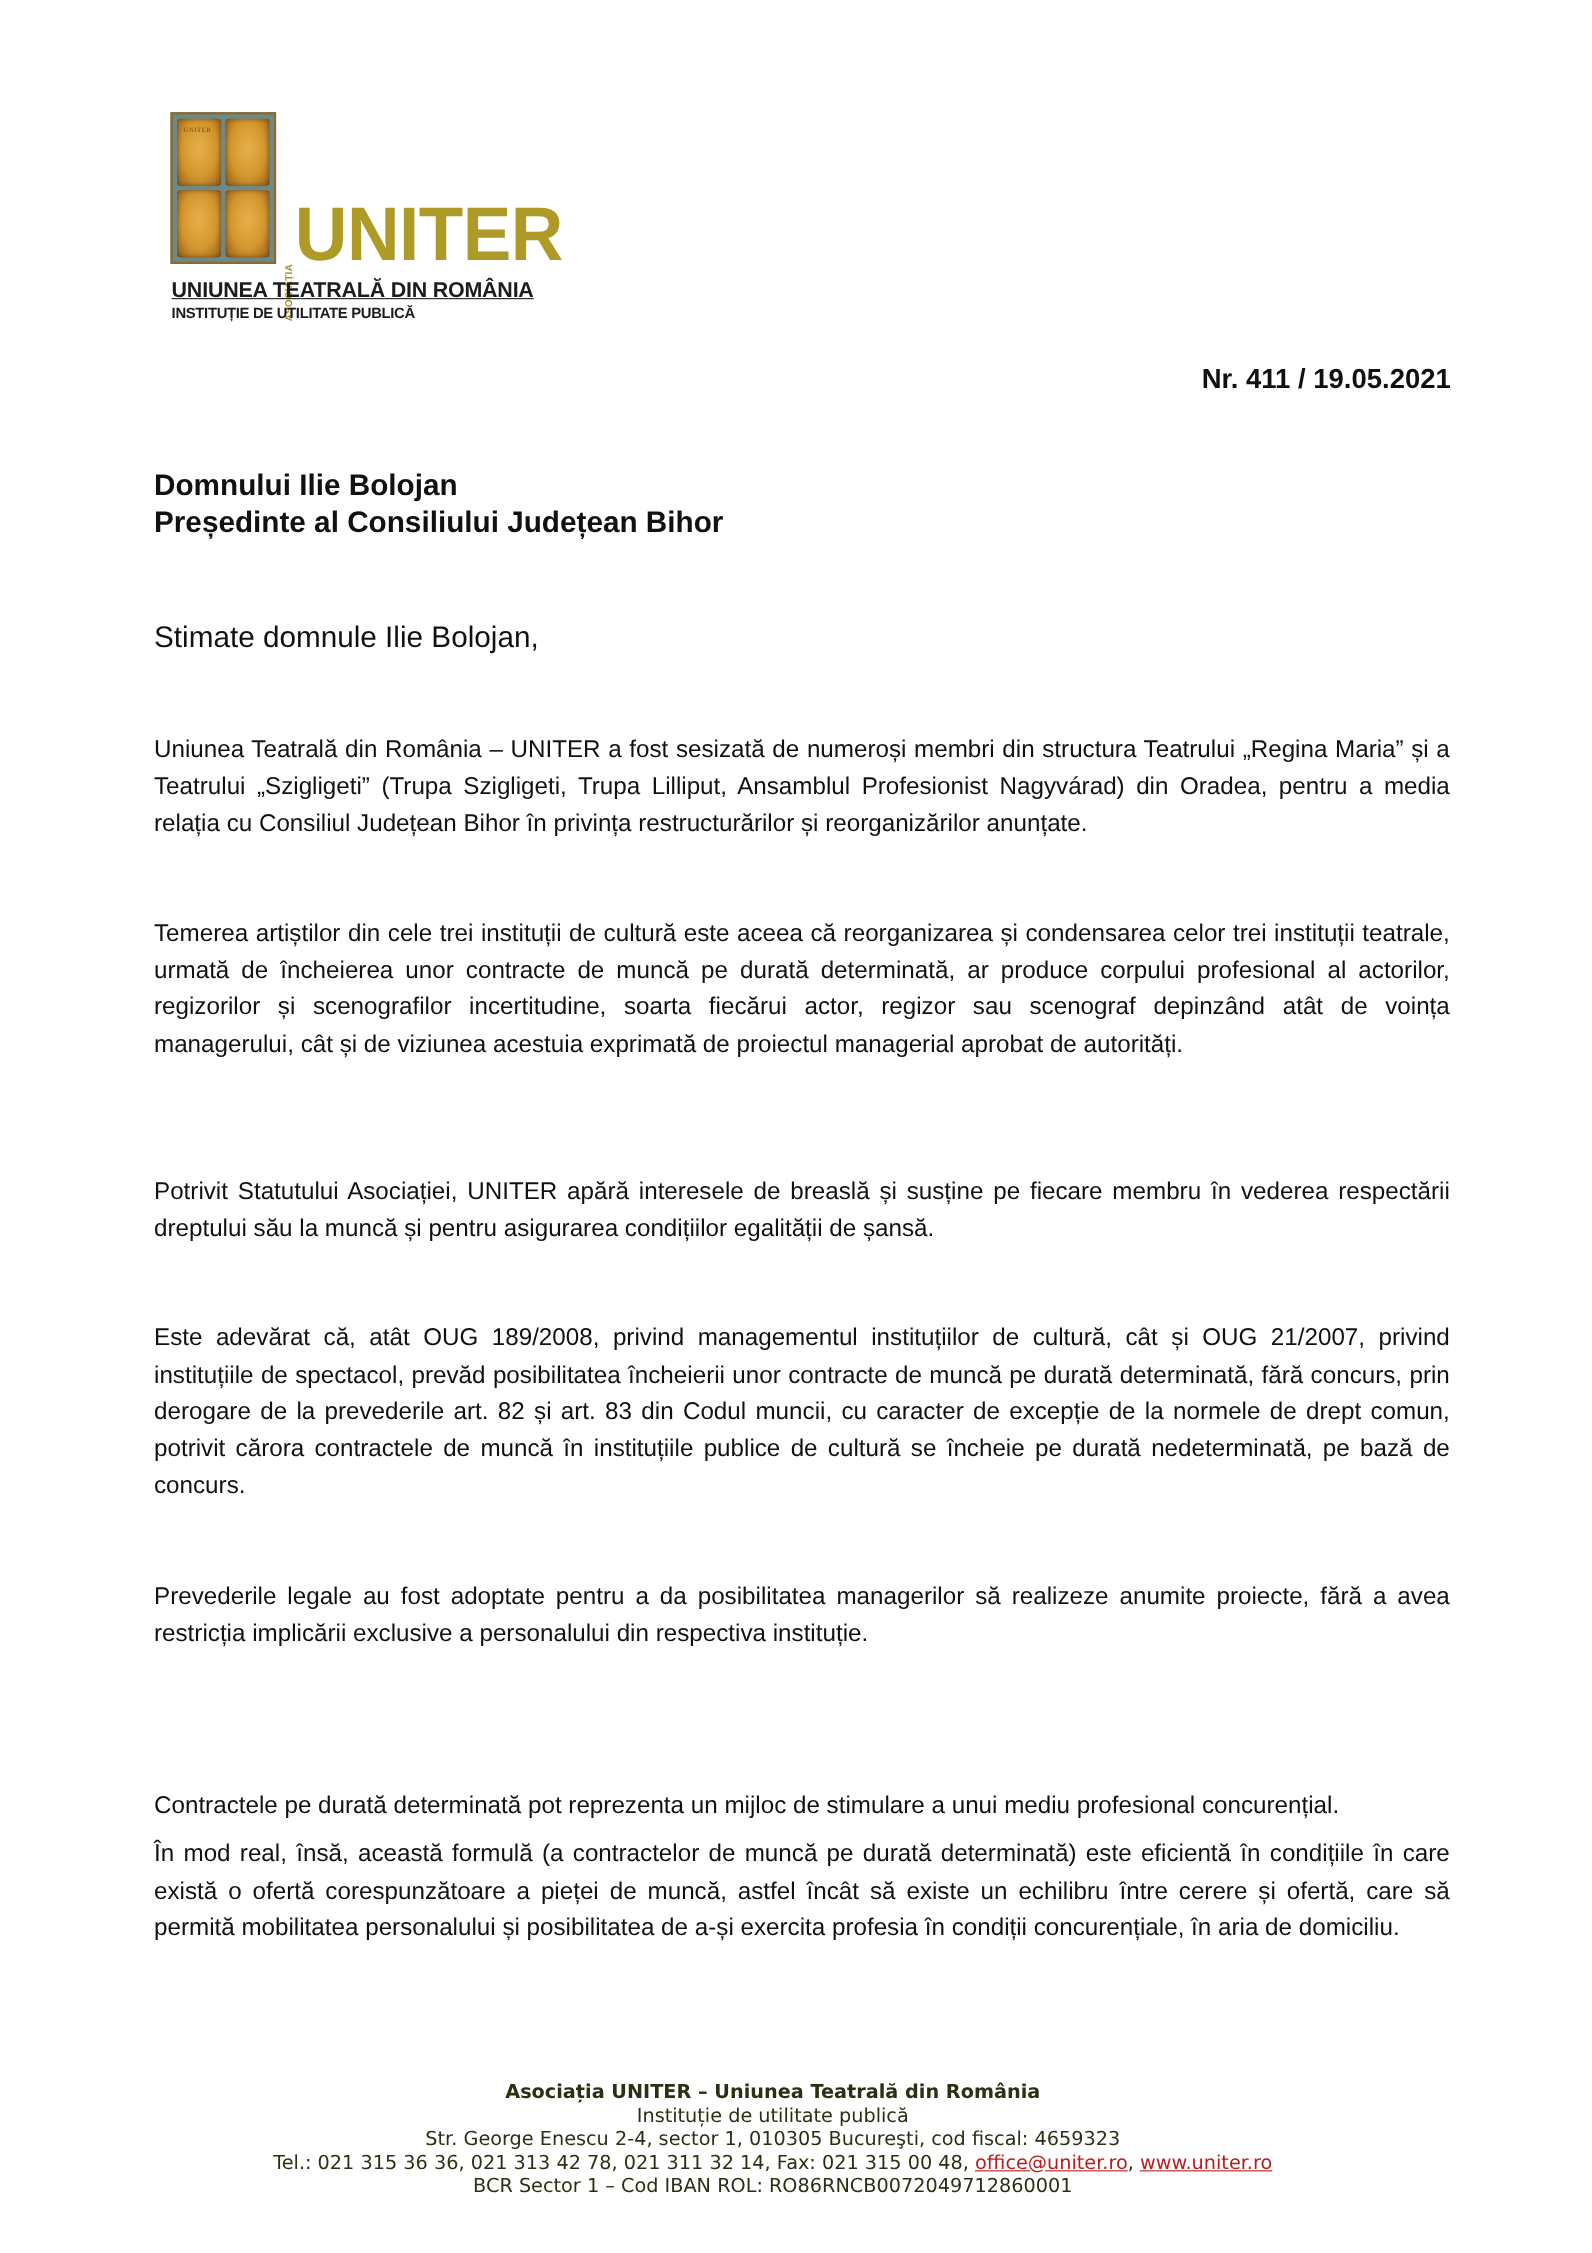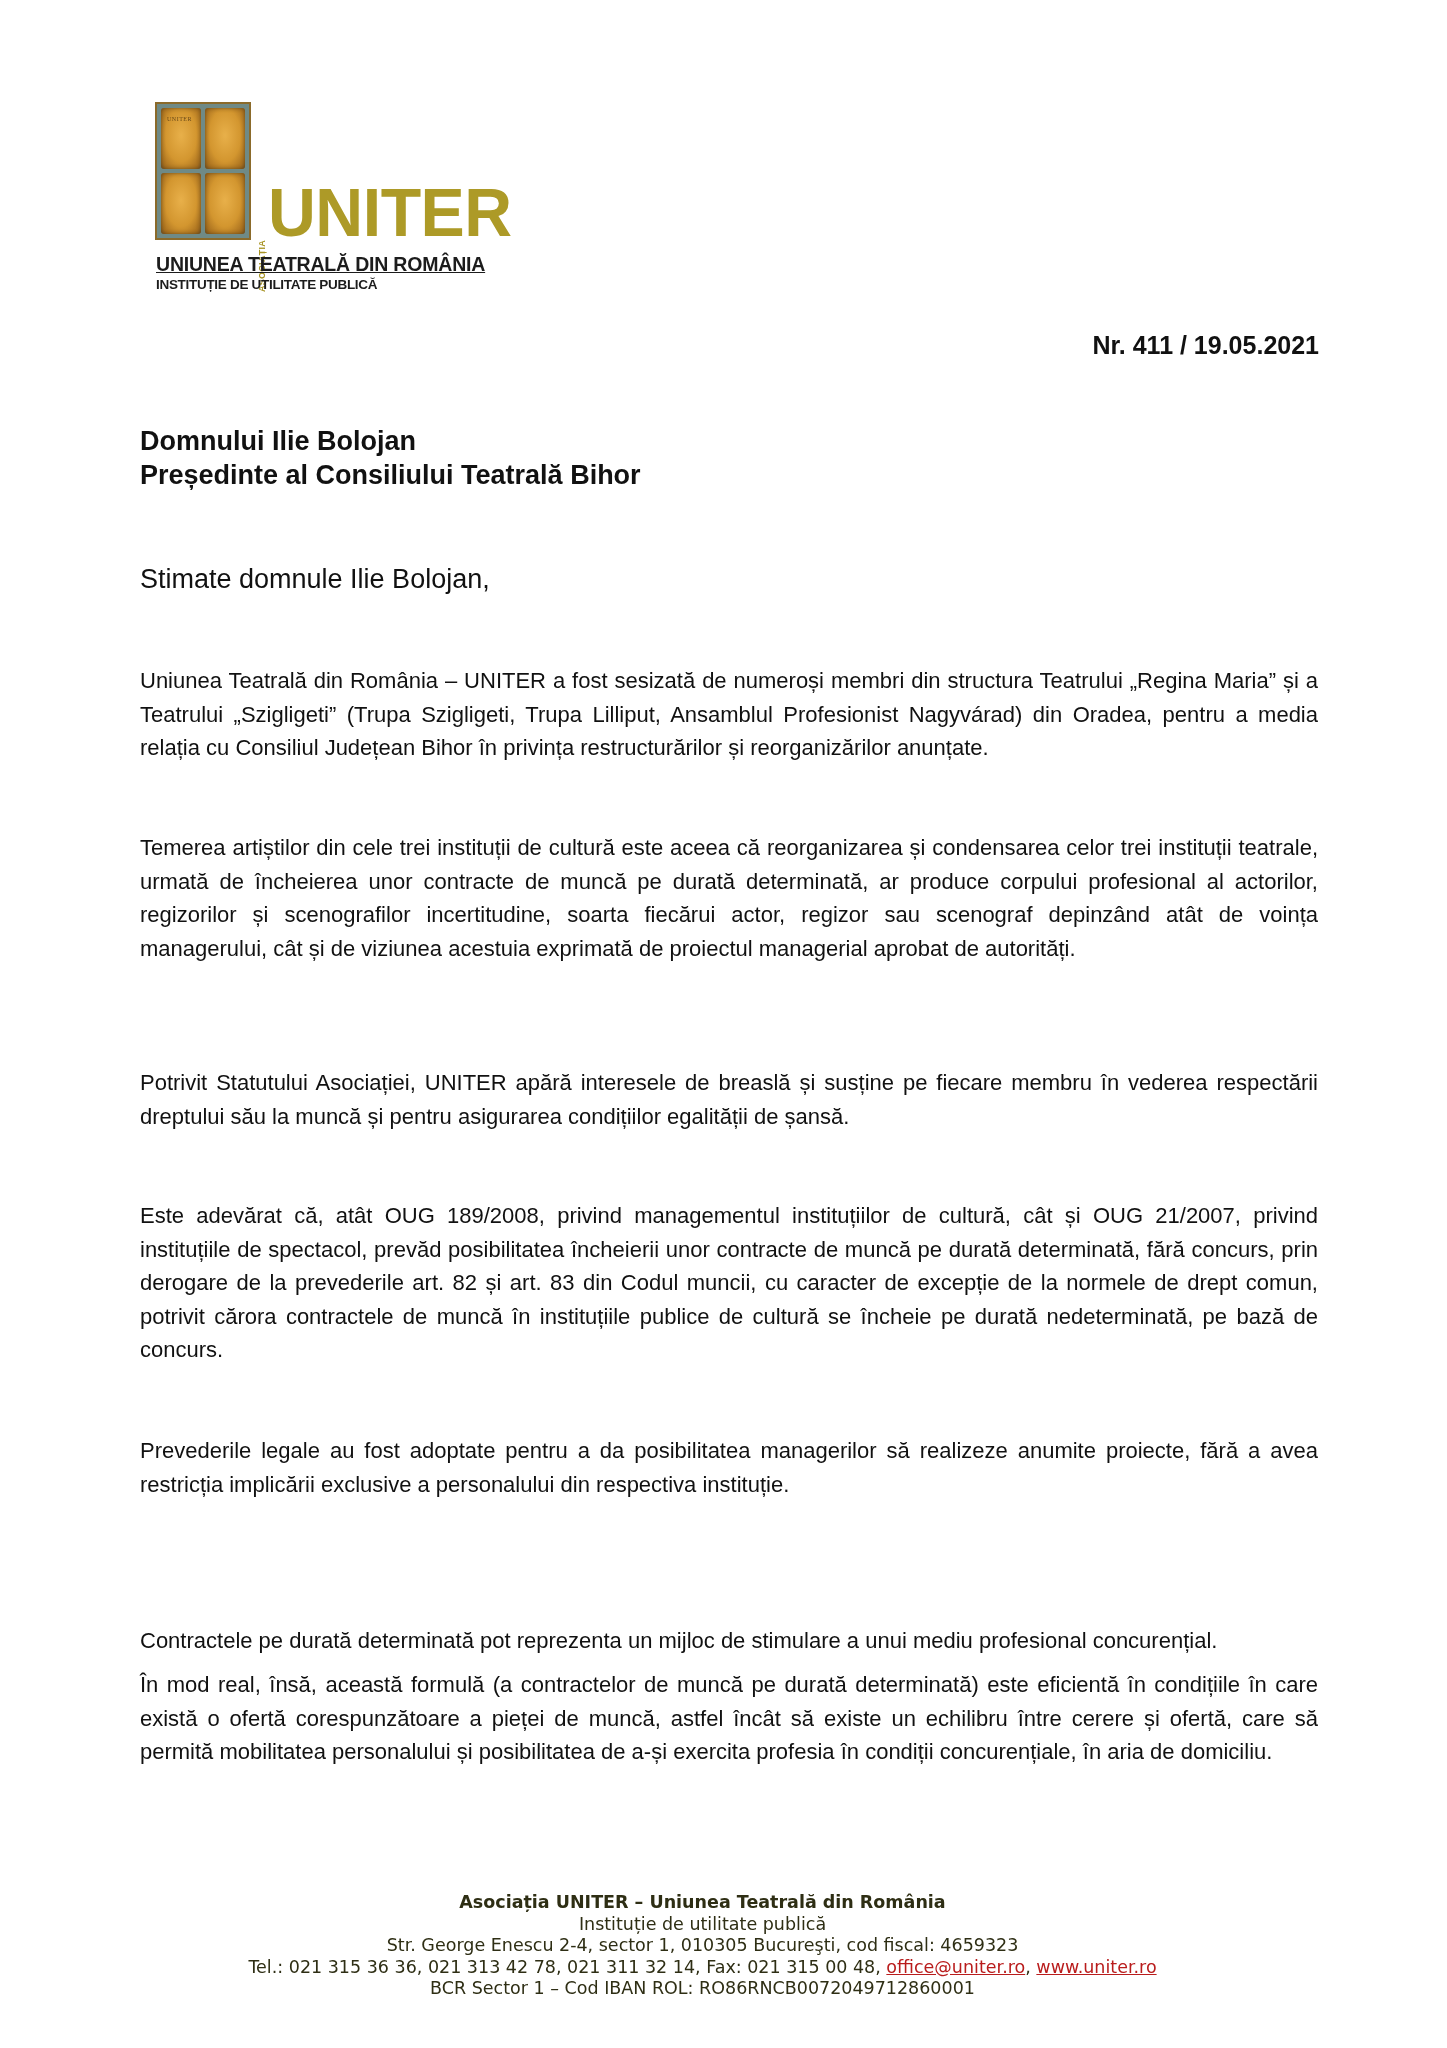--- a/index.html
+++ b/index.html
@@ -74,21 +74,21 @@
   </div>
   <div class="logo-uniter">UNITER</div>
   <div class="logo-line1">UNIUNEA TEATRALĂ DIN ROMÂNIA</div>
   <div class="logo-line2">INSTITUȚIE DE UTILITATE PUBLICĂ</div>
 </div>
 
 <div class="ref-number">Nr. 411 / 19.05.2021</div>
 
 <div class="addressee">
   <div>Domnului Ilie Bolojan</div>
-  <div>Președinte al Consiliului Teatrală Bihor</div>
+  <div>Președinte al Consiliului Județean Bihor</div>
 </div>
 
 <div class="salutation">Stimate domnule Ilie Bolojan,</div>
 
 <p class="body-text p1" style="margin:0">Uniunea Teatrală din România – UNITER a fost sesizată de numeroși membri din structura Teatrului „Regina Maria” și a Teatrului „Szigligeti” (Trupa Szigligeti, Trupa Lilliput, Ansamblul Profesionist Nagyvárad) din Oradea, pentru a media relația cu Consiliul Județean Bihor în privința restructurărilor și reorganizărilor anunțate.</p>
 <p class="body-text p2" style="margin:0">Temerea artiștilor din cele trei instituții de cultură este aceea că reorganizarea și condensarea celor trei instituții teatrale, urmată de încheierea unor contracte de muncă pe durată determinată, ar produce corpului profesional al actorilor, regizorilor și scenografilor incertitudine, soarta fiecărui actor, regizor sau scenograf depinzând atât de voința managerului, cât și de viziunea acestuia exprimată de proiectul managerial aprobat de autorități.</p>
 <p class="body-text p3" style="margin:0">Potrivit Statutului Asociației, UNITER apără interesele de breaslă și susține pe fiecare membru în vederea respectării dreptului său la muncă și pentru asigurarea condițiilor egalității de șansă.</p>
 <p class="body-text p4" style="margin:0">Este adevărat că, atât OUG 189/2008, privind managementul instituțiilor de cultură, cât și OUG 21/2007, privind instituțiile de spectacol, prevăd posibilitatea încheierii unor contracte de muncă pe durată determinată, fără concurs, prin derogare de la prevederile art. 82 și art. 83 din Codul muncii, cu caracter de excepție de la normele de drept comun, potrivit cărora contractele de muncă în instituțiile publice de cultură se încheie pe durată nedeterminată, pe bază de concurs.</p>
 <p class="body-text p5" style="margin:0">Prevederile legale au fost adoptate pentru a da posibilitatea managerilor să realizeze anumite proiecte, fără a avea restricția implicării exclusive a personalului din respectiva instituție.</p>
 <p class="body-text p6" style="margin:0">Contractele pe durată determinată pot reprezenta un mijloc de stimulare a unui mediu profesional concurențial.</p>

